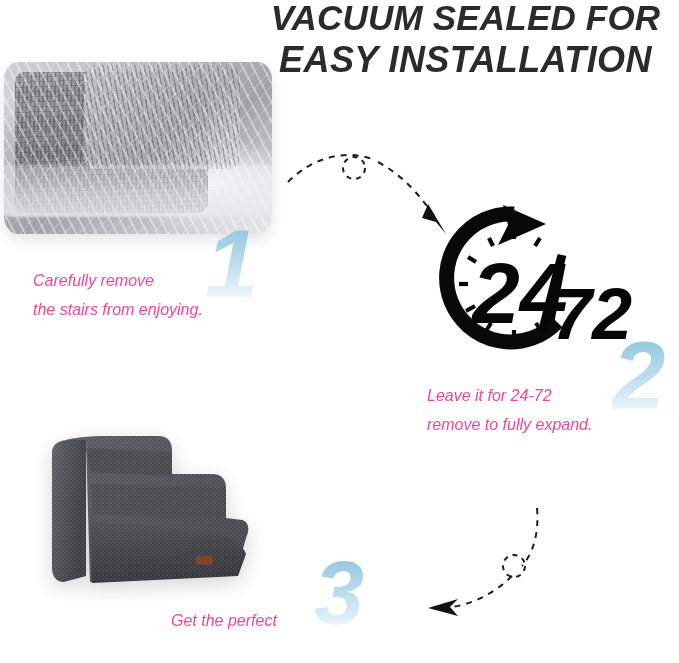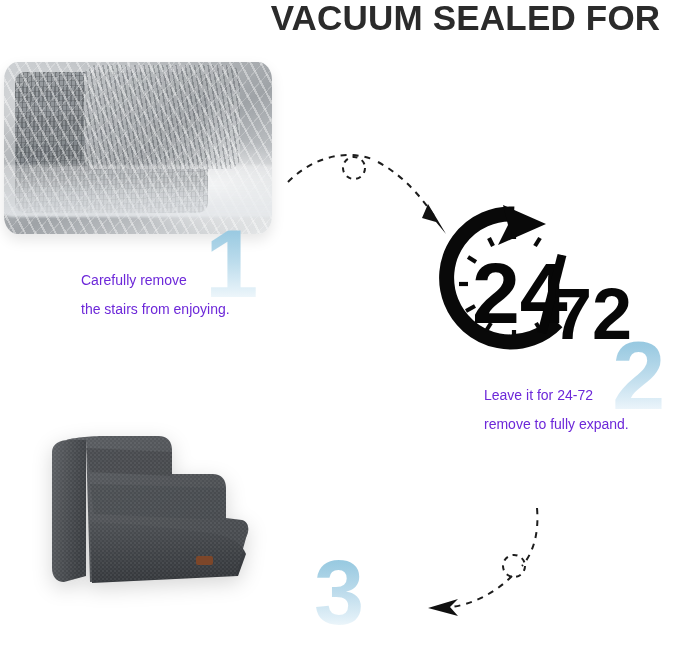--- a/index.html
+++ b/index.html
@@ -7,20 +7,21 @@
     padding: 0;
     background: #ffffff;
   }
   #page {
     position: relative;
     width: 679px;
     height: 663px;
     background: #ffffff;
     overflow: hidden;
     font-family: "Liberation Sans", sans-serif;
+    font-style: italic;
   }
 
   
   .title-block {
     position: absolute;
     left: 252px;
     top: -3px;
     width: 427px;
     text-align: center;
   }
@@ -33,30 +34,29 @@
     line-height: 42px;
     color: #2b2b2b;
     white-space: nowrap;
   }
   .title-line.l2 { font-size: 36px; letter-spacing: 0.4px; }
 
   
   .step-text {
     position: absolute;
     font-family: "Liberation Sans", sans-serif;
-    font-size: 14px;
+    font-size: 16px;
     line-height: 29px;
-    color: #6d28d9;
+    color: #ec4899;
     white-space: nowrap;
-    margin-left: 48px;
   }
   .step-text .ln { display: block; }
 
   #step1-text { left: 33px;  top: 266px; }
-  #step2-text { left: 436px; top: 381px; }
+  #step2-text { left: 427px; top: 381px; }
   #step3-text { left: 171px; top: 606px; }
 
   
   .step-num {
     position: absolute;
     font-family: "Liberation Sans", sans-serif;
     font-weight: bold;
     line-height: 1;
     background-clip: text;
     -webkit-background-clip: text;
@@ -172,20 +172,21 @@
   .slash { stroke: #070707; stroke-width: 9; stroke-linecap: butt; }
   .wclip { fill: #ffffff; }
 </style>
 </head>
 <body>
 
 <div id="page">
 
   <div class="title-block">
     <span class="title-line l1">VACUUM SEALED FOR</span>
+    <span class="title-line l2">EASY INSTALLATION</span>
   </div>
 
   <div class="photo" id="photo-package">
     <div class="pkg-wrap">
       <div class="pkg-foam"></div>
       <div class="pkg-foam2"></div>
       <div class="pkg-plastic"></div>
       <div class="pkg-lip"></div>
     </div>
   </div>
@@ -294,15 +295,16 @@
                L 196,94 C 204,97 205,106 200,114 L 190,150 L 18,157
                C 10,157 6,150 6,142 Z" fill="url(#meshpat)"></path>
 
       <rect x="150" y="130" width="17" height="9" rx="2" fill="#7d4629"></rect>
     </svg>
   </div>
 
   <div class="step-num" id="num-3">3</div>
 
   <div class="step-text" id="step3-text">
+    <span class="ln">Get the perfect</span>
   </div>
 
 </div>
 
 </body></html>

